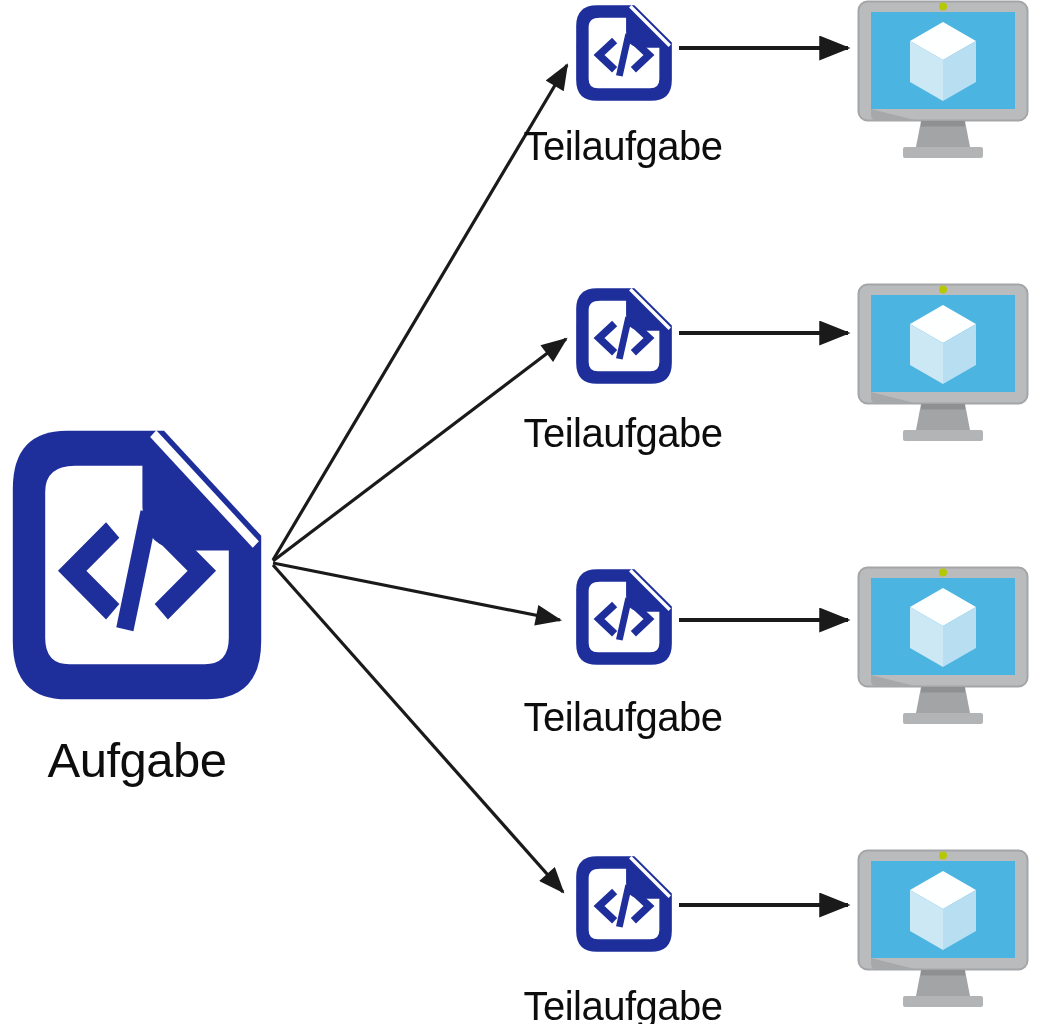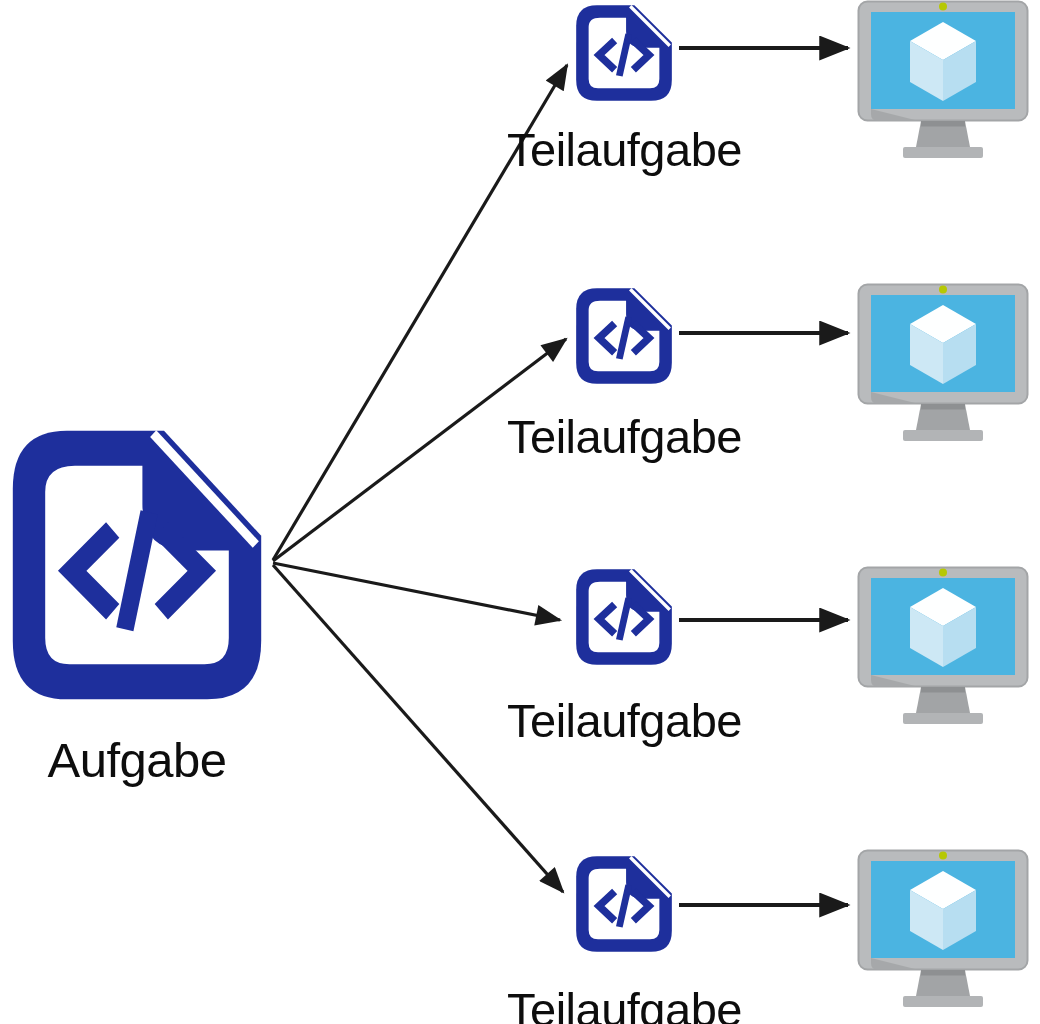--- a/index.html
+++ b/index.html
@@ -5,21 +5,21 @@
   html,body { margin:0; padding:0; background:#ffffff; }
   .canvas {
     position:relative; width:1040px; height:1024px; overflow:hidden;
     background:var(--background,#ffffff);
     font-family:"Liberation Sans", sans-serif;
   }
   .abs { position:absolute; }
   .arrow-layer { left:0; top:0; width:1040px; height:1024px; }
   .node-label {
     position:absolute; text-align:center; line-height:1.05;
-    color:var(--label-black,#0d0d0d); font-size:47px; letter-spacing:-0.5px;
+    color:var(--label-black,#0d0d0d); font-size:40px; letter-spacing:-0.5px;
     white-space:nowrap;
   }
   .src-icon  { left:2px;   top:419px; width:270px; height:292px; }
   .src-label { left:-10px; width:294px; top:735px; font-size:49px; }
 
   .sub-icon  { left:572px; width:104px; height:104px; }
   .sub-icon.r1 { top:1px; }  .sub-icon.r2 { top:284px; }
   .sub-icon.r3 { top:565px; } .sub-icon.r4 { top:852px; }
 
   .sub-label { left:507px; width:232px; }

